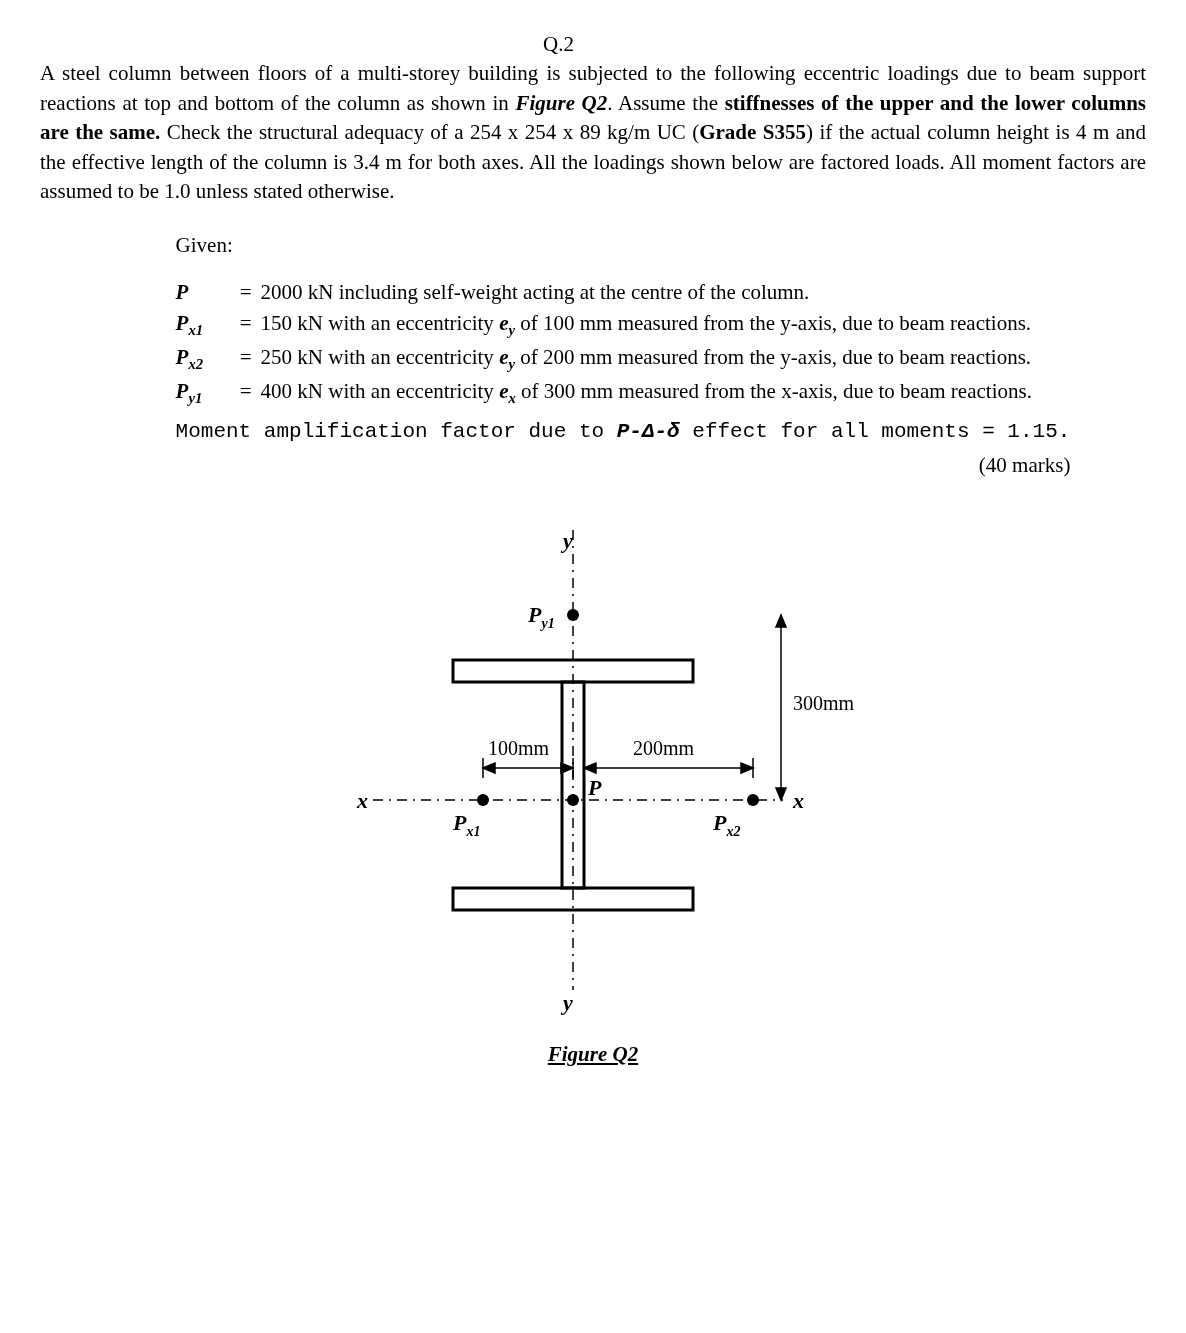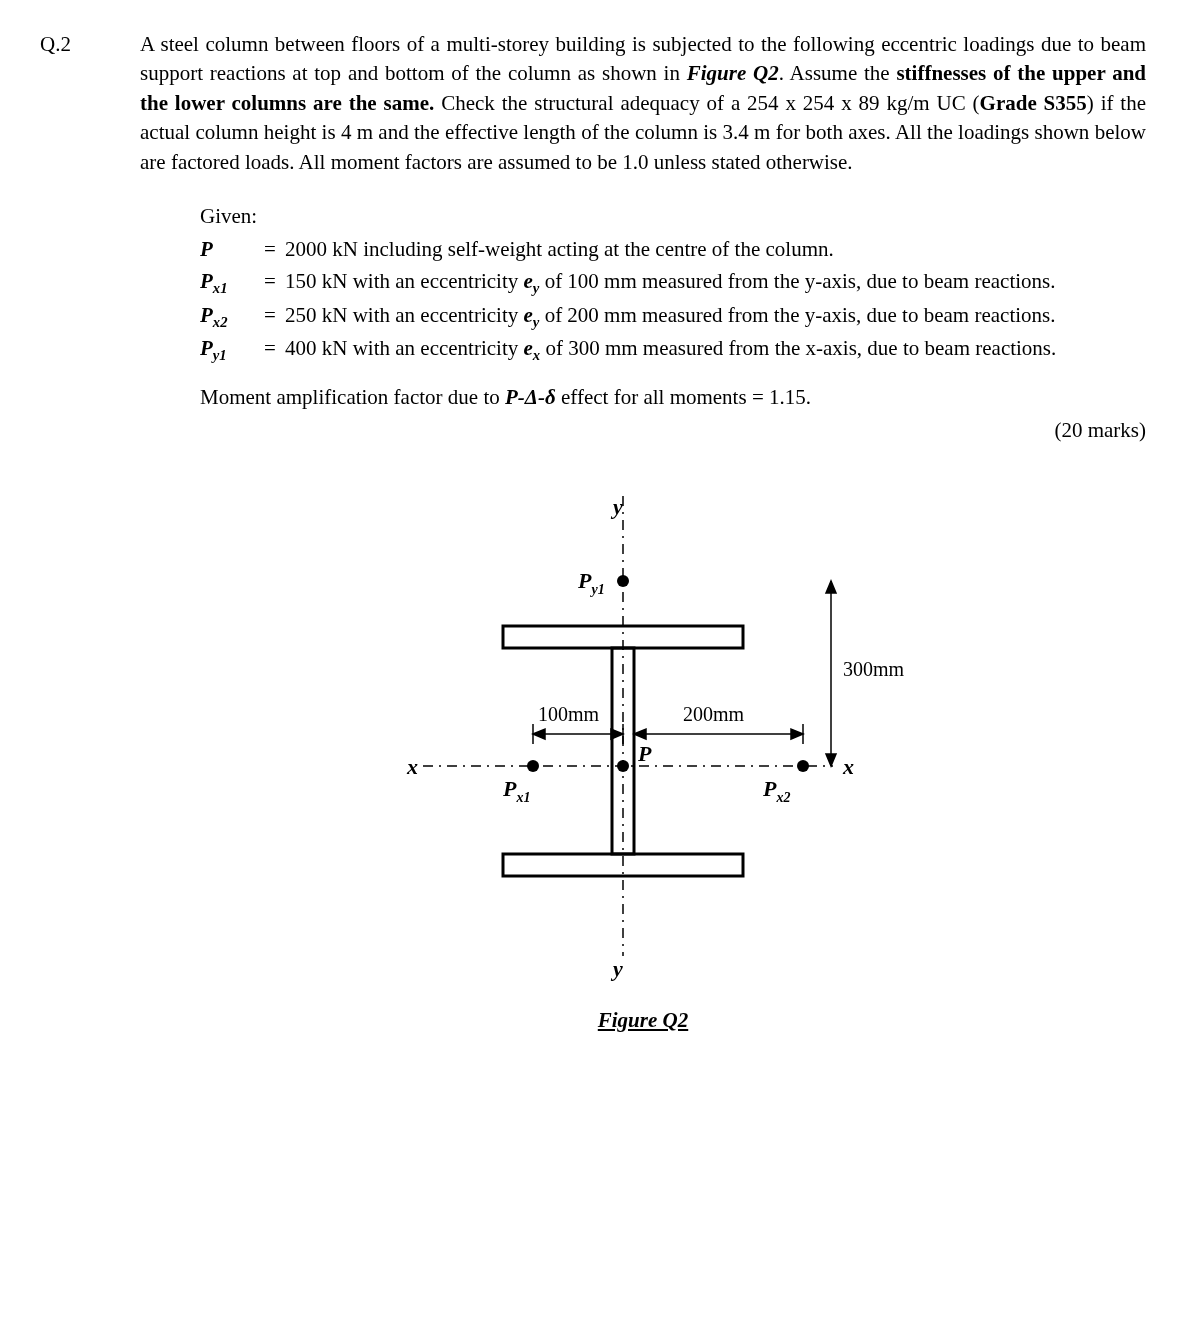--- a/index.html
+++ b/index.html
@@ -8,36 +8,37 @@
     font-family: "Times New Roman", Times, serif;
     font-size: 21px;
     color: #000;
     background: #fff;
     width: 1186px;
     box-sizing: border-box;
     line-height: 1.4;
   }
   .row-top {
     display: flex;
-    align-items: flex-start;
+    align-items: center;
+    flex-direction: column;
   }
   .q-num {
     width: 100px;
     flex-shrink: 0;
   }
   .q-body {
     flex: 1;
     text-align: justify;
   }
   .given-block {
     margin-top: 25px;
     margin-left: 60px;
   }
   .given-title {
-    margin-bottom: 4px;
+    margin-bottom: 17px;
   }
   .given-row {
     display: flex;
     align-items: flex-start;
     margin-bottom: 2px;
   }
   .g-sym {
     width: 55px;
     flex-shrink: 0;
     font-style: italic;
@@ -48,21 +49,21 @@
     flex-shrink: 0;
     text-align: center;
   }
   .g-val {
     flex: 1;
     text-align: justify;
   }
   .sub { font-size: 0.7em; vertical-align: sub; font-style: italic; }
   .bold { font-weight: bold; }
   .bi { font-weight: bold; font-style: italic; }
-  .amp-line { margin-top:17px; }
+  .amp-line { margin-top:9px;font-family:Liberation Mono, monospace; }
   .marks { text-align: right; margin-top:4px; }
   .figure-wrap {
     margin-top: 30px;
     text-align: center;
   }
   .figure-caption {
     margin-top: 10px;
     font-weight: bold;
     font-style: italic;
     text-decoration: underline;
@@ -99,21 +100,21 @@
         <div class="g-eq">=</div>
         <div class="g-val">250 kN with an eccentricity <span class="bi">e<span class="sub">y</span></span> of 200 mm measured from the y-axis, due to beam reactions.</div>
       </div>
       <div class="given-row">
         <div class="g-sym"><span class="bi">P<span class="sub">y1</span></span></div>
         <div class="g-eq">=</div>
         <div class="g-val">400 kN with an eccentricity <span class="bi">e<span class="sub">x</span></span> of 300 mm measured from the x-axis, due to beam reactions.</div>
       </div>
 
       <div class="amp-line">Moment amplification factor due to <span class="bi">P-Δ-δ</span>  effect for all moments = 1.15.</div>
-      <div class="marks">(20 marks)</div>
+      <div class="marks">(40 marks)</div>
     </div>
 
     <div class="figure-wrap">
       <svg width="560" height="520" viewBox="0 0 560 520">
 
         <g stroke="#000" stroke-width="1.5" stroke-dasharray="10 6 2 6">
           <line x1="260" y1="20" x2="260" y2="480"></line>
           <line x1="60" y1="290" x2="470" y2="290"></line>
         </g>
 

